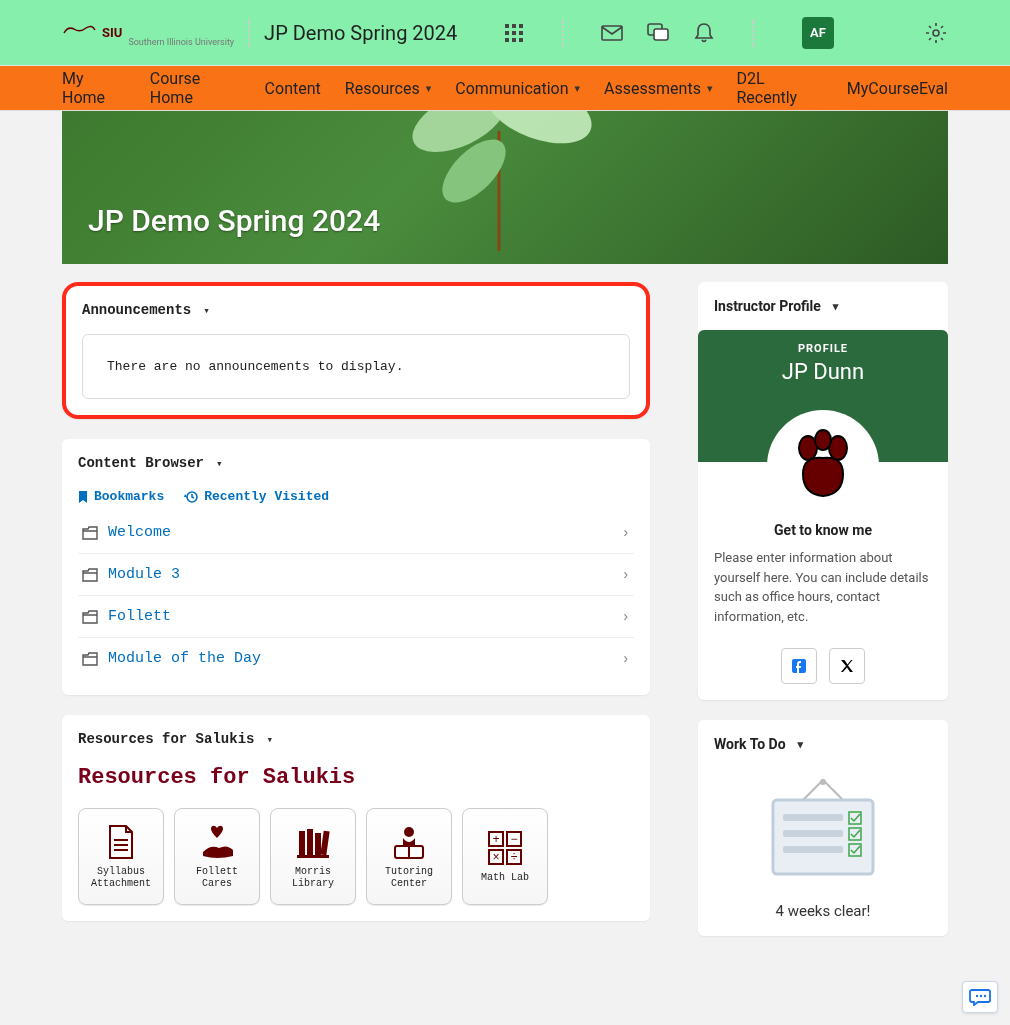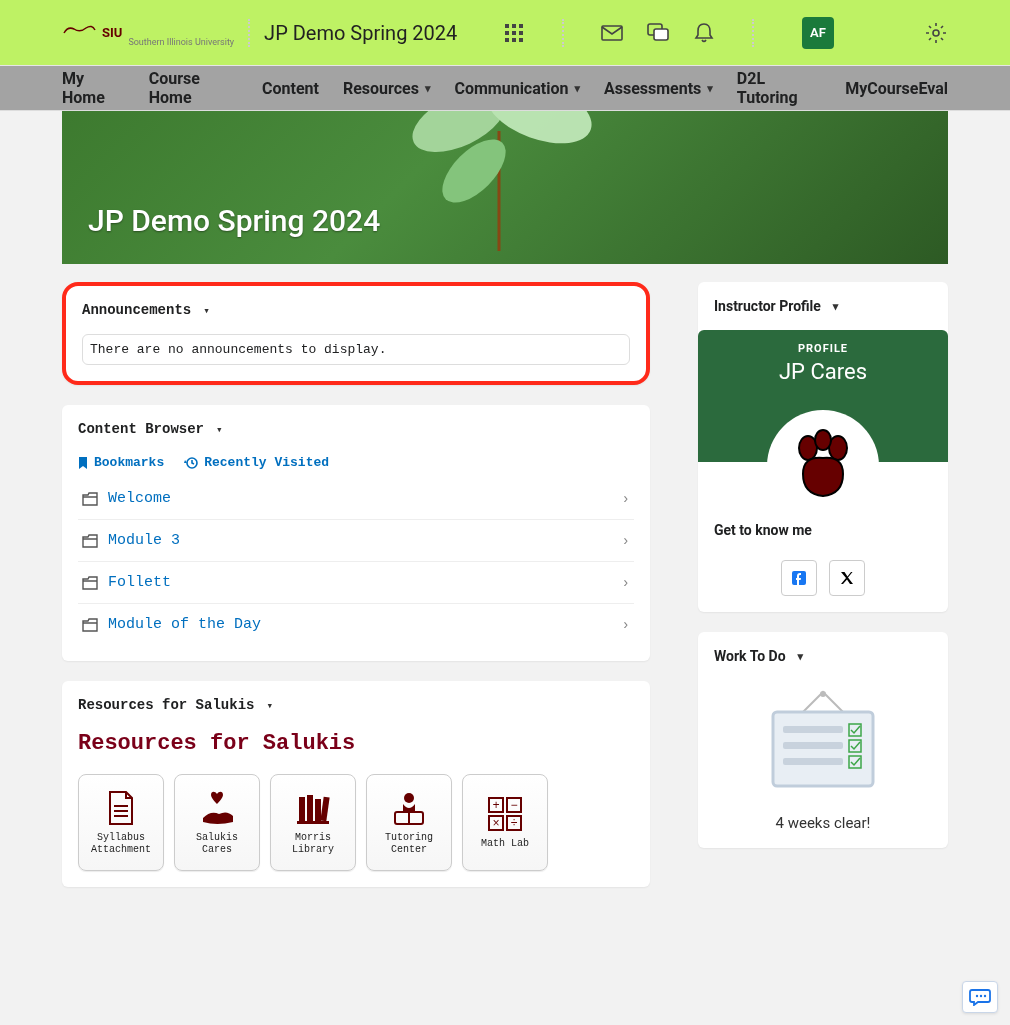--- a/index.html
+++ b/index.html
@@ -3,45 +3,44 @@
 <meta charset="utf-8">
 <style>
   * { box-sizing: border-box; margin: 0; padding: 0; }
   body {
     font-family: -apple-system, BlinkMacSystemFont, "Segoe UI", Roboto, Helvetica, Arial, sans-serif;
     background: #f2f2f2;
     color: #202122;
     font-size: 14px;
   }
   .topbar {
-    background: #bef264;
+    background: #86efac;
     display: flex;
     align-items: center;
     padding: 8px 62px;
     border-bottom: 1px solid #e6e6e6;
     height: 66px;
   }
   .logo-block { display:flex; align-items:center; gap:6px; }
   .logo-text { color:#660000; font-weight:700; font-size:13px; }
   .logo-sub { color:#777; font-size:9px;margin-top:19px; }
   .dotted-v { border-left:2px dotted #ccc; height:28px; margin:0 14px; }
   .course-title-top { font-size:20px; color:#222; }
   .topbar-spacer { flex:1; }
   .top-icons { display:flex; align-items:center; gap:22px; }
   .top-icon { width:24px; height:24px; color:#444; display:flex; align-items:center; justify-content:center; cursor:pointer; }
   .avatar-badge { width:32px; height:32px; background:#1b7a3b; color:#fff; border-radius:4px; display:flex; align-items:center; justify-content:center; font-weight:600; font-size:13px; cursor:pointer;margin-left:12px; }
   .navbar {
-    background:#a3a3a3;
+    background:#f97316;
     border-bottom:1px solid #ddd;
     padding:0 62px;
     display:flex;
     gap:24px;
     height:45px;
     align-items:center;
-    font-weight:bold;
   }
   .nav-item { font-size:16px; color:#202122; cursor:pointer; display:flex; align-items:center; gap:6px; }
   .chevron-down { font-size:11px; color:#333; }
   .page { padding:0 62px 40px; }
   .banner {
     height:153px;
     background: linear-gradient(135deg, #3d7a2f 0%, #4a8c3d 40%, #2d5a24 100%);
     position:relative;
     display:flex;
     align-items:flex-end;
@@ -65,21 +64,21 @@
     padding:16px;
   }
   .card-header { display:flex; align-items:center; gap:12px; font-weight:700; font-size:14px; cursor:pointer; }
   .announcement-card {
     border:4px solid #ff2a1a;
     border-radius:16px;
   }
   .empty-box {
     border:1px solid #ddd;
     border-radius:6px;
-    padding:7px;
+    padding:24px;
     margin-top:16px;
     font-size:13px;
   }
   .tabs { display:flex; gap:20px; margin:18px 0 8px; font-size:13px; }
   .tab-link { color:#006fbf; font-weight:700; display:flex; align-items:center; gap:6px; cursor:pointer; }
   .content-list { list-style:none; }
   .content-item {
     display:flex; align-items:center; gap:10px;
     padding:12px 4px;
     border-bottom:1px solid #eee;
@@ -119,21 +118,21 @@
   .profile-avatar {
     width:112px; height:112px; border-radius:50%;
     background:#fff;
     margin:10px auto 0;
     display:flex; align-items:center; justify-content:center;
     position:absolute;
     left:50%; transform:translateX(-50%);
     top:70px;
   }
   .profile-body { padding:60px 16px 0; }
-  .profile-heading { font-weight:700; font-size:14px; margin-bottom:10px; }
+  .profile-heading { font-weight:700; font-size:14px; margin-bottom:10px;text-align:center; }
   .profile-desc { font-size:13px; color:#555; line-height:1.5; }
   .social-row { display:flex; gap:12px; justify-content:center; margin-top:22px; }
   .social-btn { width:36px; height:36px; border:1px solid #ccc; border-radius:4px; display:flex; align-items:center; justify-content:center; cursor:pointer; }
   .work-illustration { display:flex; flex-direction:column; align-items:center; padding:20px 0 0; }
   .work-text { font-size:15px; color:#333; margin-top:20px; }
   .chat-bubble {
     position:fixed; bottom:12px; right:12px;
     width:36px; height:32px;
     border:1px solid #c9d6e8;
     border-radius:4px;
@@ -221,21 +220,21 @@
     </div>
   <div class="nav-item">
       <span>Communication</span>
       <span class="chevron-down">▾</span>
     </div>
   <div class="nav-item">
       <span>Assessments</span>
       <span class="chevron-down">▾</span>
     </div>
   <div class="nav-item">
-      <span>D2L Tutoring</span>
+      <span>D2L Recently</span>
     </div>
   <div class="nav-item">
       <span>MyCourseEval</span>
     </div>
 </div>
 
 <div class="page">
 
   <div class="banner">
     <svg class="banner-leaf" viewBox="0 0 200 200">
@@ -331,21 +330,21 @@
             </div>
             <div class="resource-label">Syllabus Attachment</div>
           </div>
           <div class="resource-tile">
             <div class="resource-icon">
               <svg width="40" height="36" viewBox="0 0 40 36">
                   <path d="M20 4 C18 1 14 1 14 5 C14 8 20 14 20 14 C20 14 26 8 26 5 C26 1 22 1 20 4 Z" fill="#660000"></path>
                   <path d="M6 28 Q14 20 22 24 Q30 20 36 26 L36 32 Q20 36 6 32 Z" fill="#660000"></path>
                 </svg>
             </div>
-            <div class="resource-label">Salukis Cares</div>
+            <div class="resource-label">Follett Cares</div>
           </div>
           <div class="resource-tile">
             <div class="resource-icon">
               <svg width="36" height="34" viewBox="0 0 36 34">
                   <rect x="4" y="6" width="6" height="24" fill="#660000"></rect>
                   <rect x="12" y="4" width="6" height="26" fill="#660000"></rect>
                   <rect x="20" y="8" width="6" height="22" fill="#660000"></rect>
                   <rect x="27" y="6" width="6" height="24" fill="#660000" transform="rotate(8 30 18)"></rect>
                   <rect x="2" y="30" width="32" height="3" fill="#660000"></rect>
                 </svg>
@@ -384,32 +383,33 @@
 
     <div class="col-side">
 
       <div class="card profile-card">
         <div class="card-header">
           <span>Instructor Profile</span>
           <span class="chevron-down">▾</span>
         </div>
         <div class="profile-top">
           <div class="profile-label">PROFILE</div>
-          <div class="profile-name">JP Cares</div>
+          <div class="profile-name">JP Dunn</div>
           <div class="profile-avatar">
             <svg width="80" height="80" viewBox="0 0 80 80">
               <ellipse cx="25" cy="22" rx="9" ry="12" fill="#660000" stroke="#000" stroke-width="2"></ellipse>
               <ellipse cx="55" cy="22" rx="9" ry="12" fill="#660000" stroke="#000" stroke-width="2"></ellipse>
               <ellipse cx="40" cy="14" rx="8" ry="10" fill="#660000" stroke="#000" stroke-width="2"></ellipse>
               <path d="M20 48 Q20 30 40 32 Q60 30 60 48 Q60 68 40 70 Q20 68 20 48 Z" fill="#660000" stroke="#000" stroke-width="2"></path>
             </svg>
           </div>
         </div>
         <div class="profile-body">
           <div class="profile-heading">Get to know me</div>
+          <div class="profile-desc">Please enter information about yourself here. You can include details such as office hours, contact information, etc.</div>
           <div class="social-row">
             <div class="social-btn">
               <svg width="16" height="16" viewBox="0 0 16 16">
                   <rect x="1" y="1" width="14" height="14" rx="2" fill="#1877f2"></rect>
                   <path d="M10 5 L9 5 Q8 5 8 6 L8 8 L10 8 L9.7 10 L8 10 L8 15 L6 15 L6 10 L5 10 L5 8 L6 8 L6 6 Q6 3 9 3 L10 3 Z" fill="#fff"></path>
                 </svg>
             </div>
             <div class="social-btn">
               <svg width="16" height="16" viewBox="0 0 16 16">
                   <path d="M2 2 L7 8 L2 14 L4 14 L8 9.5 L11 14 L14 14 L9 7.5 L13.5 2 L12 2 L8.5 6.5 L5.5 2 Z" fill="#000"></path>

